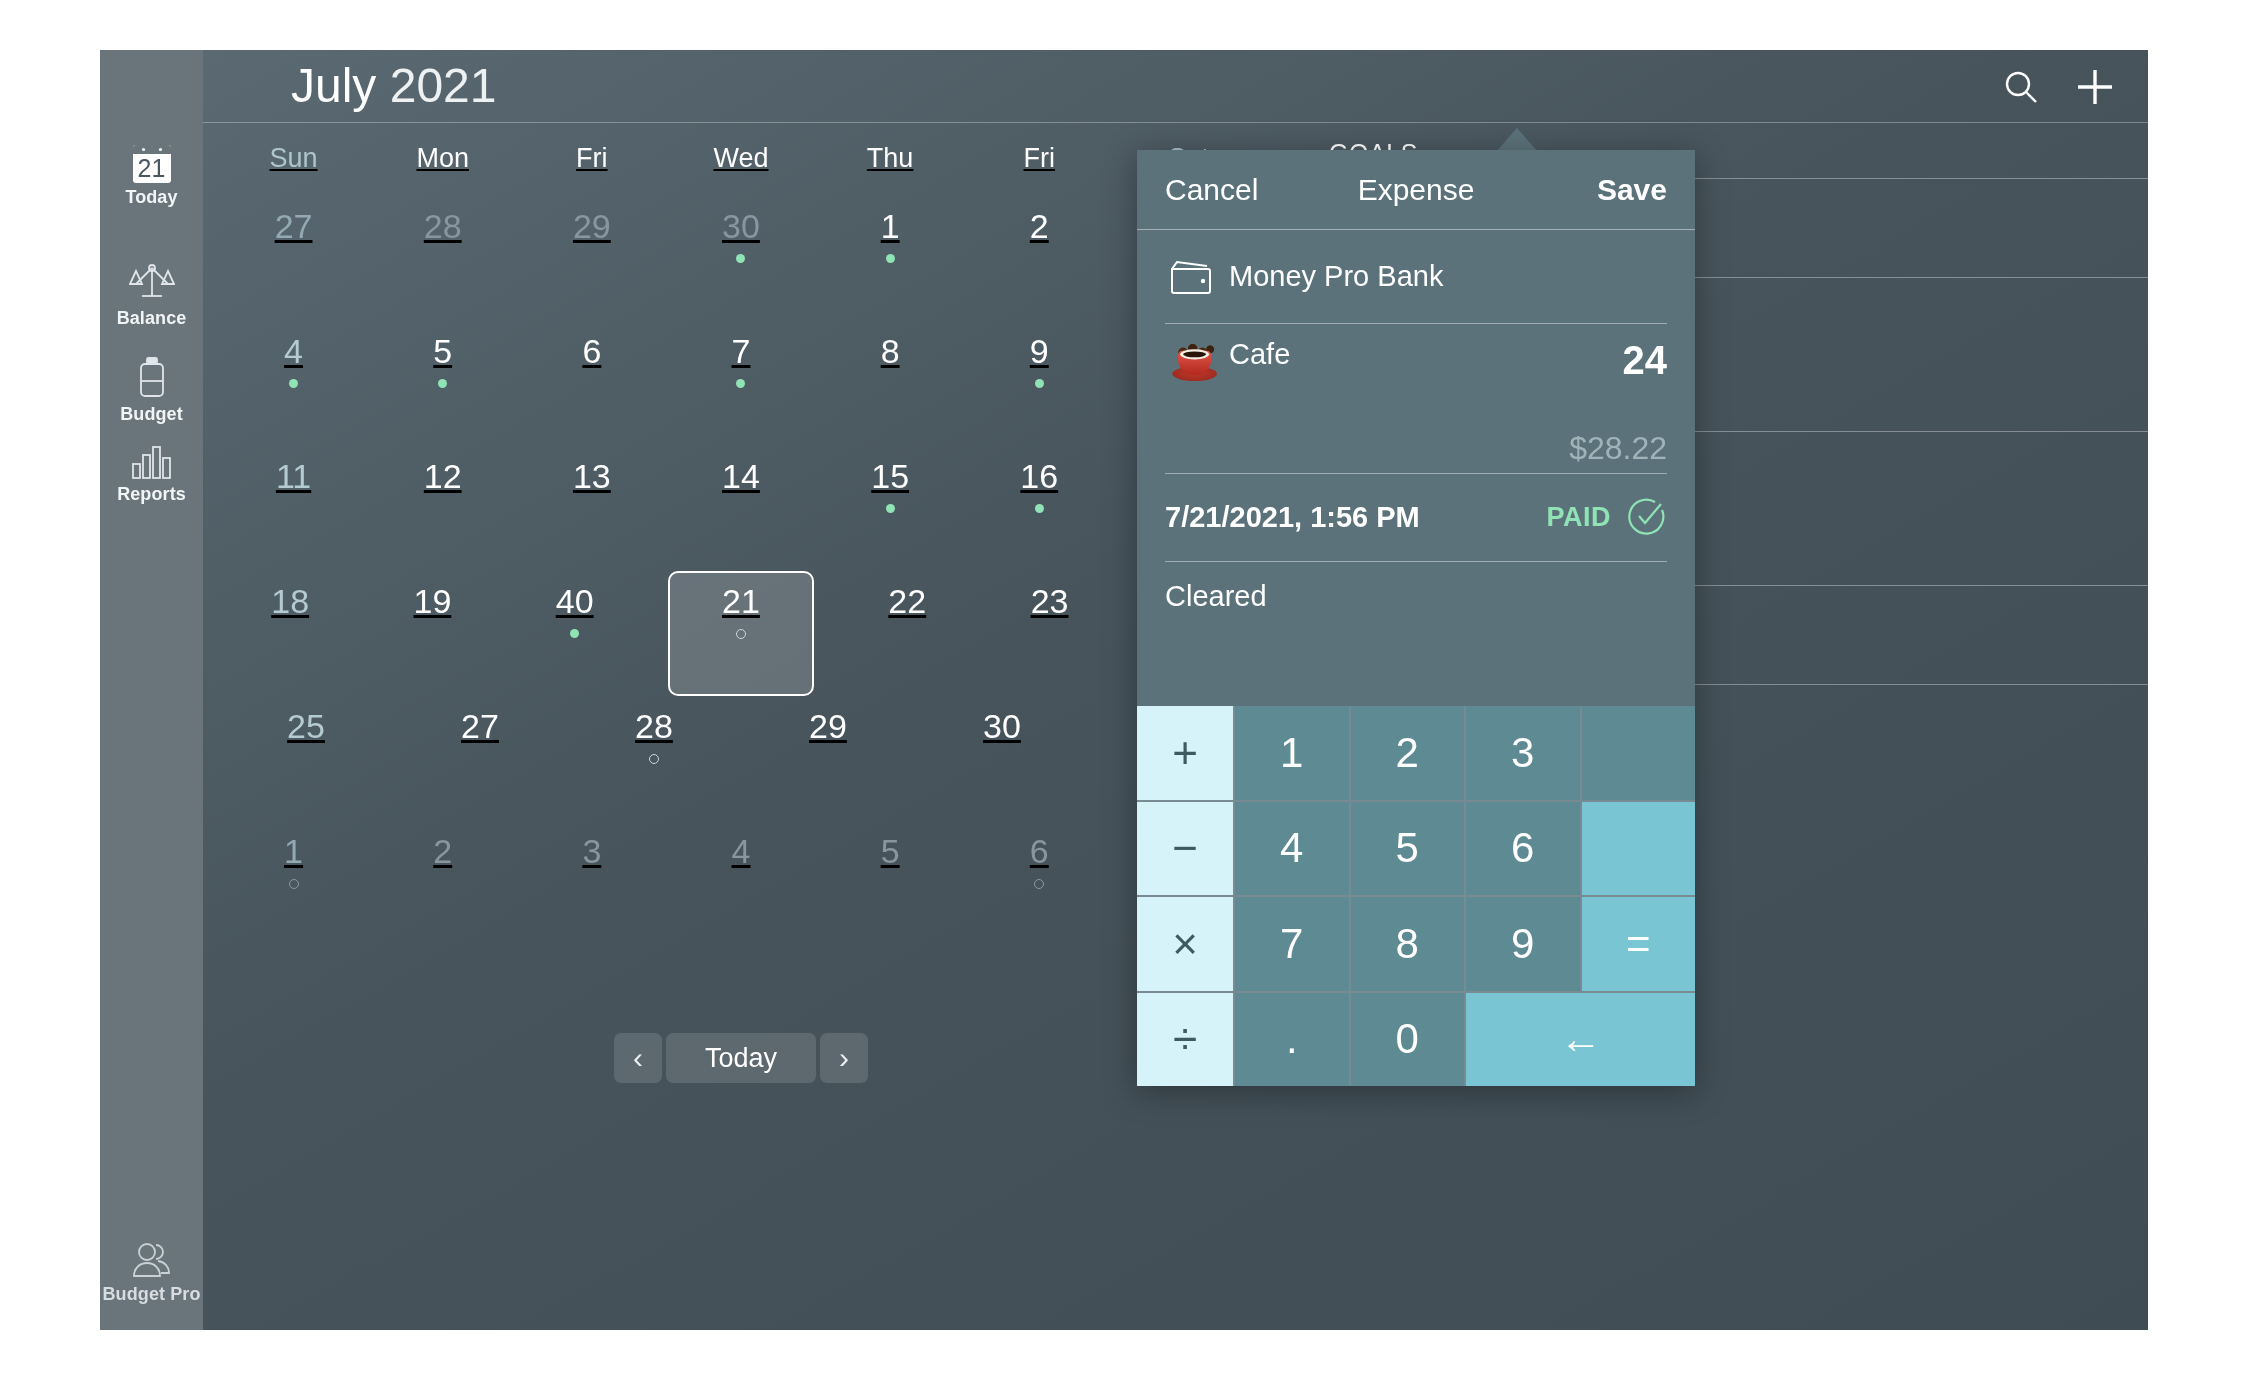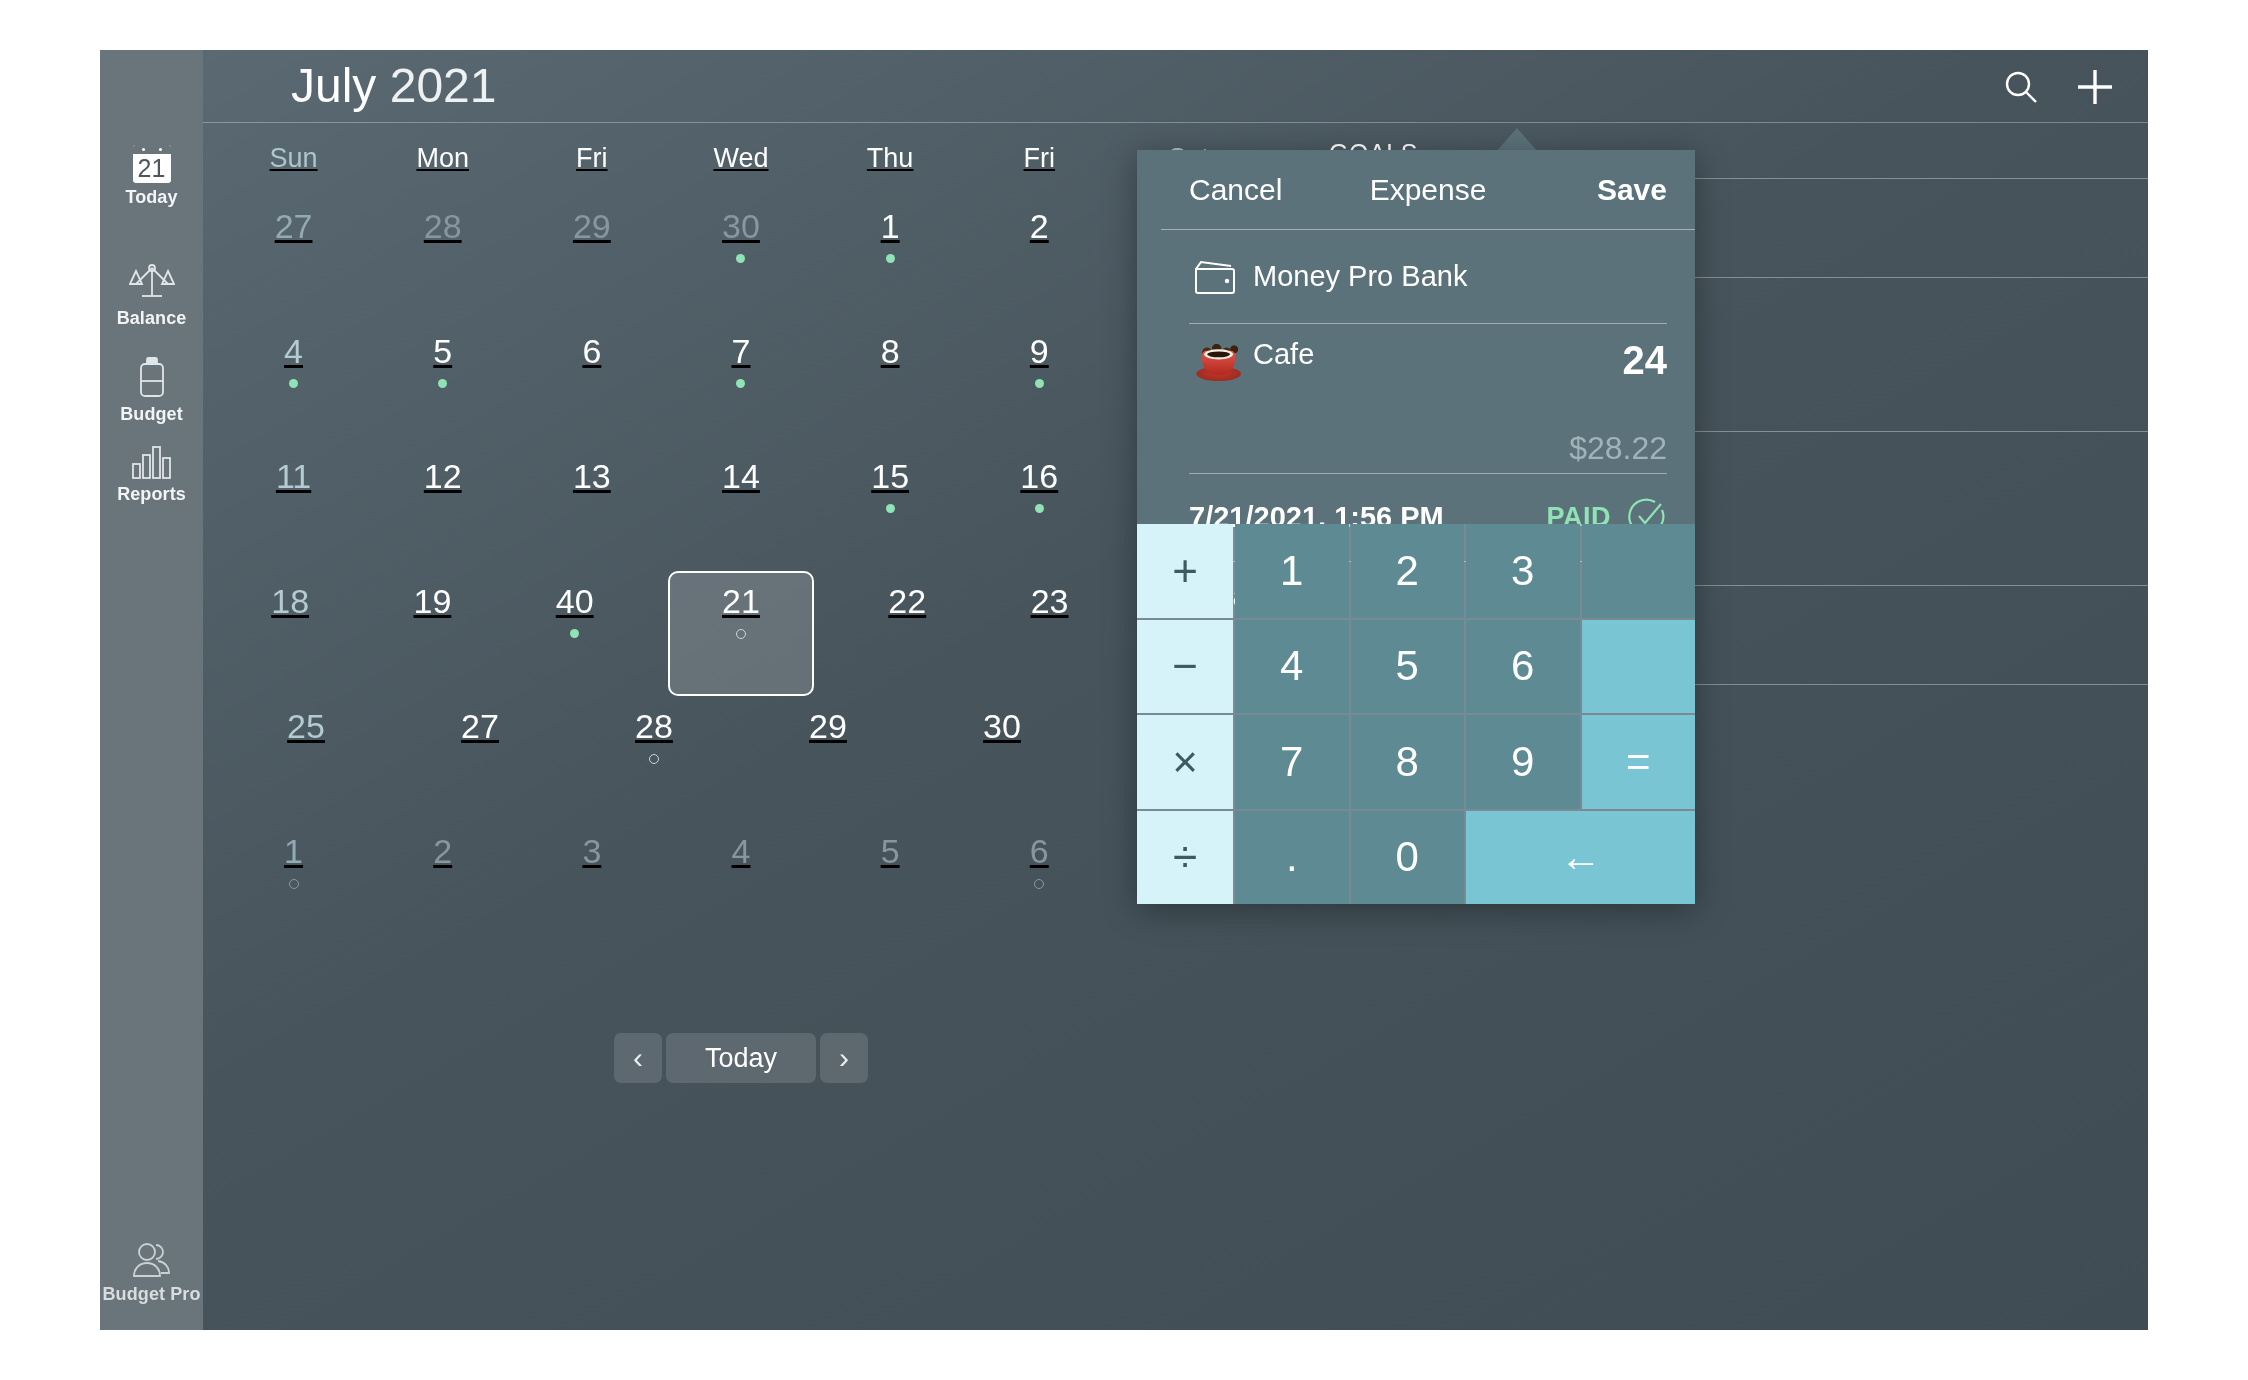--- a/index.html
+++ b/index.html
@@ -206,24 +206,23 @@
     background: radial-gradient(circle at 20% 60%, #4a2a13 0 6px, transparent 7px),
                 radial-gradient(circle at 45% 35%, #3d220f 0 6px, transparent 7px),
                 radial-gradient(circle at 70% 60%, #4a2a13 0 6px, transparent 7px),
                 radial-gradient(circle at 90% 40%, #3d220f 0 5px, transparent 6px);
   }
 
   
   #expense-popup {
     position: absolute;
     left: 1037px; top: 100px;
-    width: 558px; height: 754px;
+    width: 558px; height: 936px;
     background: #5b727a;
     box-shadow: 0 6px 30px rgba(0,0,0,.35);
-    padding-left: 24px;
   }
   #popup-arrow {
     position: absolute; left: 1395px; top: 78px;
     width: 0; height: 0;
     border-left: 22px solid transparent;
     border-right: 22px solid transparent;
     border-bottom: 25px solid #5b727a;
   }
   #popup-header {
     position: relative; height: 80px;

